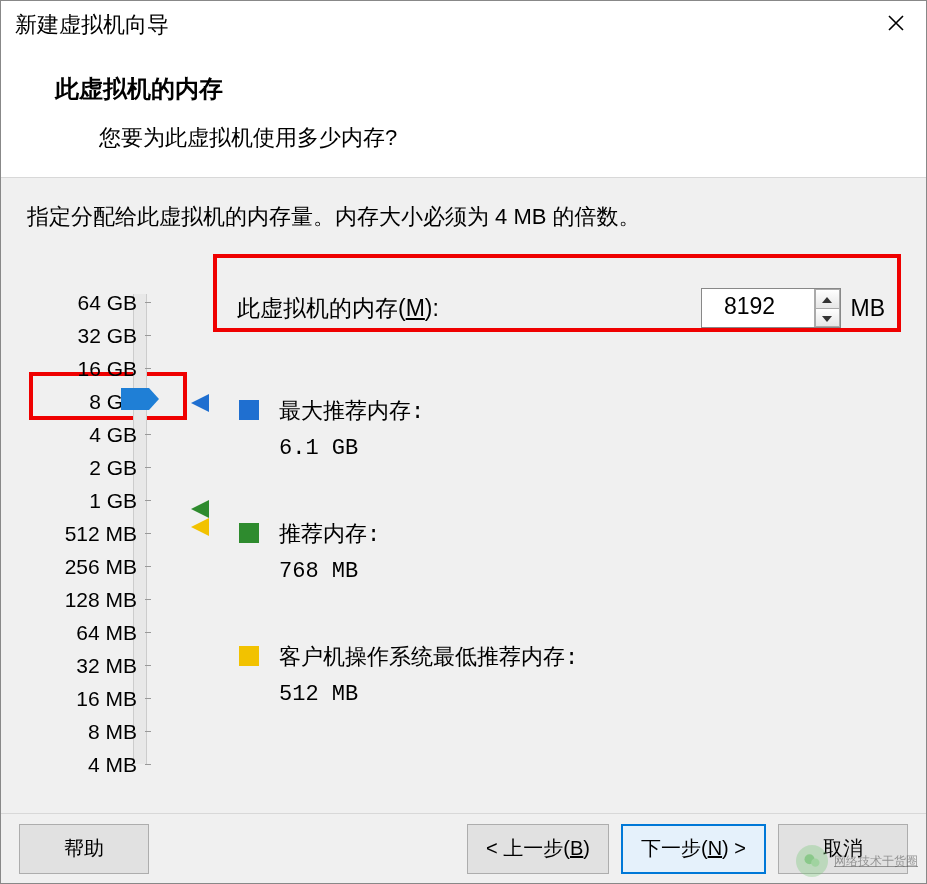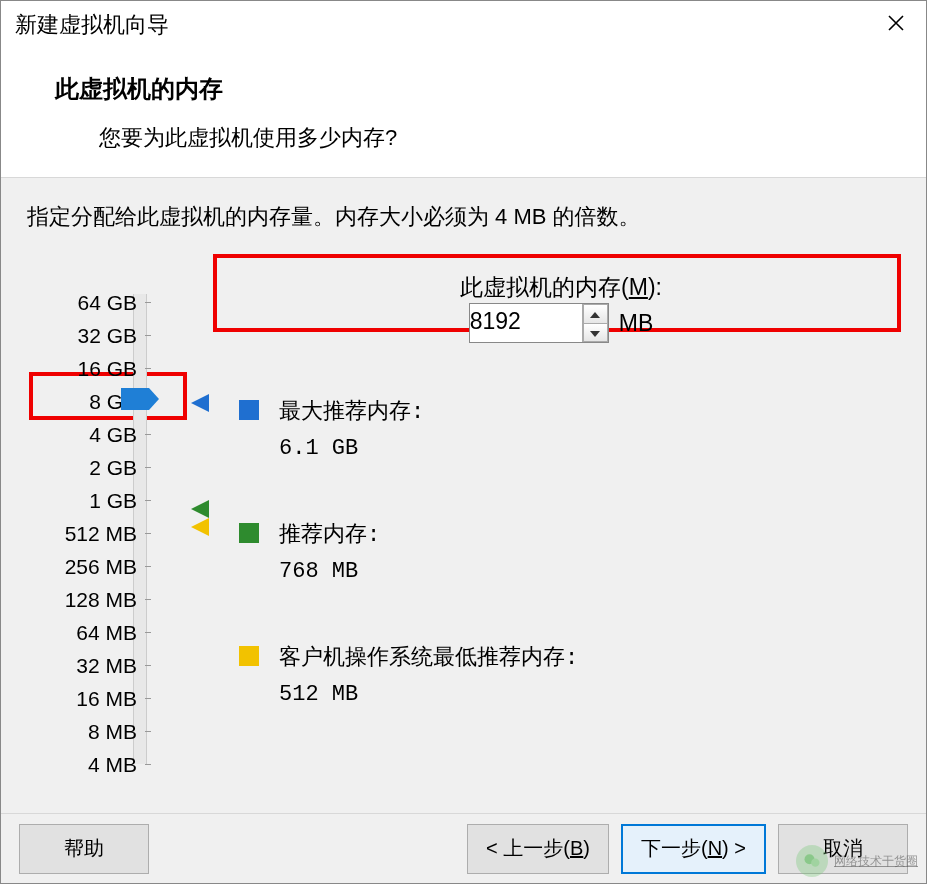--- a/index.html
+++ b/index.html
@@ -88,45 +88,44 @@
     top: 194px;
     width: 158px;
     height: 48px;
     border: 4px solid #ef0000;
     pointer-events: none;
   }
 
   .mem-row {
     position: absolute;
     left: 236px;
-    top: 94px;
+    top: 110px;
     width: 648px;
     display: flex;
     align-items: center;
-    flex-direction: column;
   }
   .mem-row .label { flex: 0 0 auto; font-size: 23px; }
   .mem-row .label u { text-decoration: underline; }
   .mem-row .spacer { flex: 1; }
   .mem-input-wrap {
     display: flex;
     align-items: center;
     gap: 10px;
   }
   .mem-input {
     width: 140px;
     height: 40px;
     background: #fff;
     border: 1px solid #888;
     display: flex;
     align-items: stretch;
   }
   .mem-input .value {
     flex: 1;
-    text-align: left;
+    text-align: center;
     padding: 4px 16px 0 0;
     font-size: 23px;
   }
   .mem-input .spinner {
     width: 26px;
     display: flex;
     flex-direction: column;
     border-left: 1px solid #aaa;
   }
   .mem-input .spinner button {

